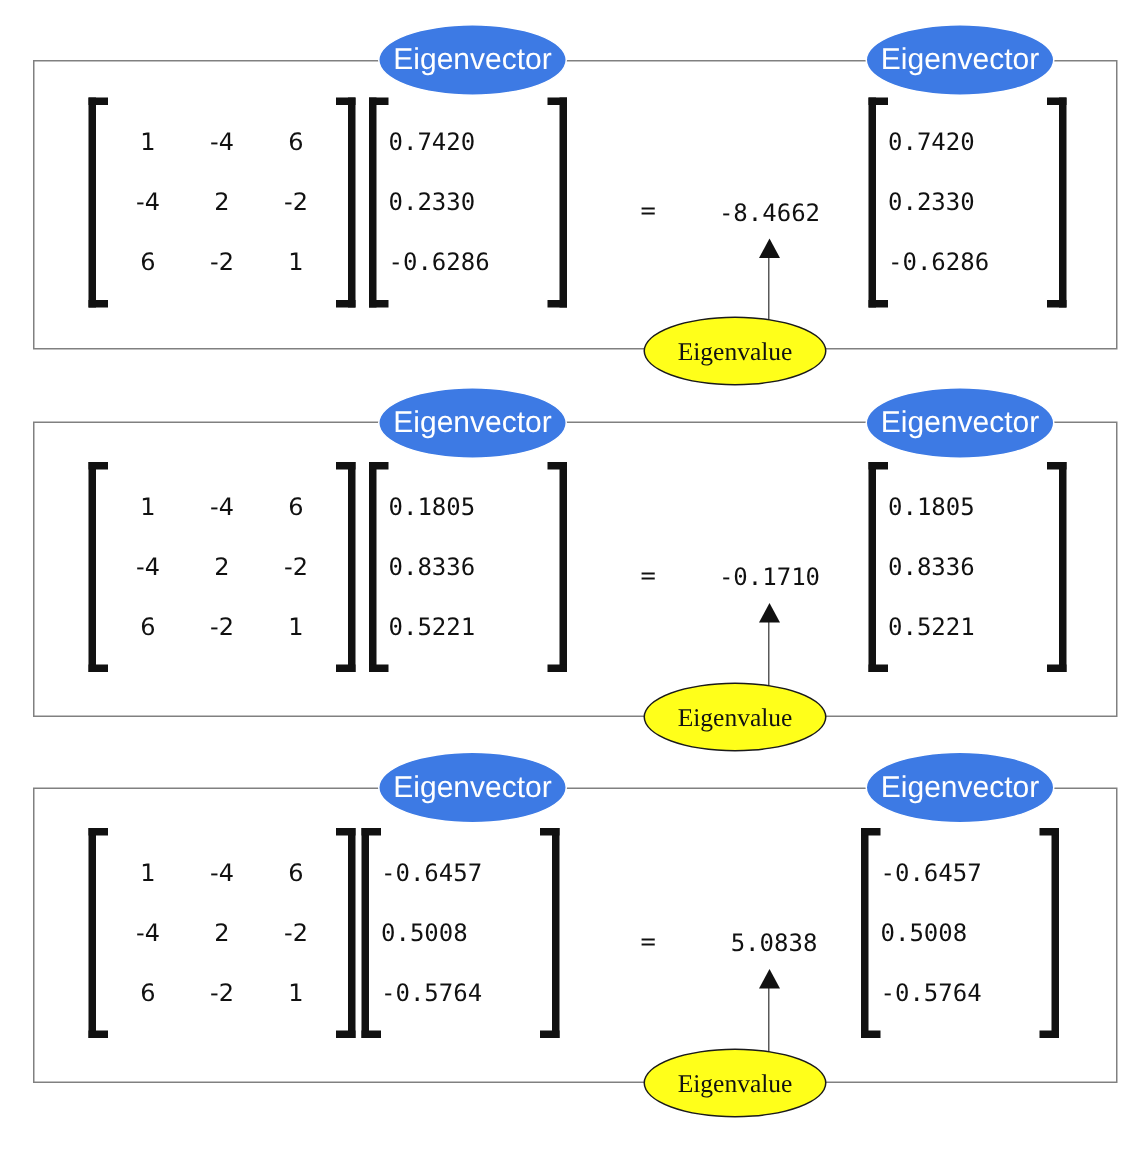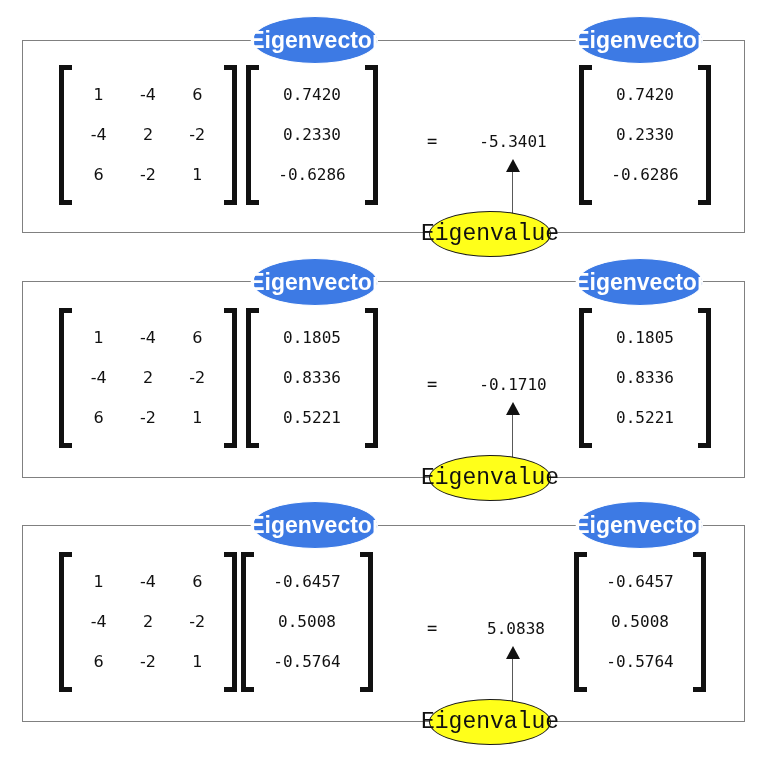--- a/index.html
+++ b/index.html
@@ -91,21 +91,21 @@
     flex: 1 1 0;
     text-align: center;
     font-family: "DejaVu Sans", sans-serif;
     font-size: 16px;
     color: #111111;
     line-height: 1;
   }
 
   
   .vec .cells { width: 106px; padding: 10px 0; }
-  .vec .mrow { height: 40px; justify-content: center; }
+  .vec .mrow { height: 40px; justify-content: flex-start; }
   .vec .mcell {
     font-family: "DejaVu Sans Mono", monospace;
     font-size: 16px;
     color: #111111;
     line-height: 1;
     white-space: pre;
   }
 
   
   .equals {
@@ -158,32 +158,31 @@
     line-height: 1;
   }
   .callout.blue {
     width: 126px;
     height: 48px;
     border-radius: 50%;
     background: #3d7ae4;
     border: 1px solid #ffffff;
     color: #ffffff;
     font-family: "Liberation Sans", sans-serif;
-    font-size: 23px;
-    font-weight: bold;
+    font-size: 20px;
   }
   .callout.yellow {
     width: 122px;
     height: 46px;
     border-radius: 50%;
     background: #ffff1a;
     border: 1px solid #1a1a1a;
     color: #111111;
-    font-family: Liberation Mono, monospace;
-    font-size: 23px;
+    font-family: Liberation Serif, serif;
+    font-size: 17px;
   }
   .callout span { display: block; }
 </style>
 </head>
 <body>
 
 <div class="panel" id="panel-0">
   <div class="eq-row">
 
     <div class="matrix-wrap mat3" style="left:36px; top:24px;">
@@ -226,21 +225,21 @@
         <div class="mrow">
             <div class="mcell">-0.6286</div>
           </div>
       </div>
       <div class="bracket right">
           <i></i>
         </div>
     </div>
 
     <div class="equals" style="left:404px; top:90px;">=</div>
-    <div class="eigenvalue-num" style="left:440px; top:91px; width:100px;">-5.3401</div>
+    <div class="eigenvalue-num" style="left:440px; top:91px; width:100px;">-8.4662</div>
 
     <div class="arrow" style="left:483px; top:118px; height:56px;">
       <div class="stem"></div>
       <div class="head"></div>
     </div>
 
     <div class="matrix-wrap vec" style="left:556px; top:24px;">
       <div class="bracket left">
           <i></i>
         </div>

